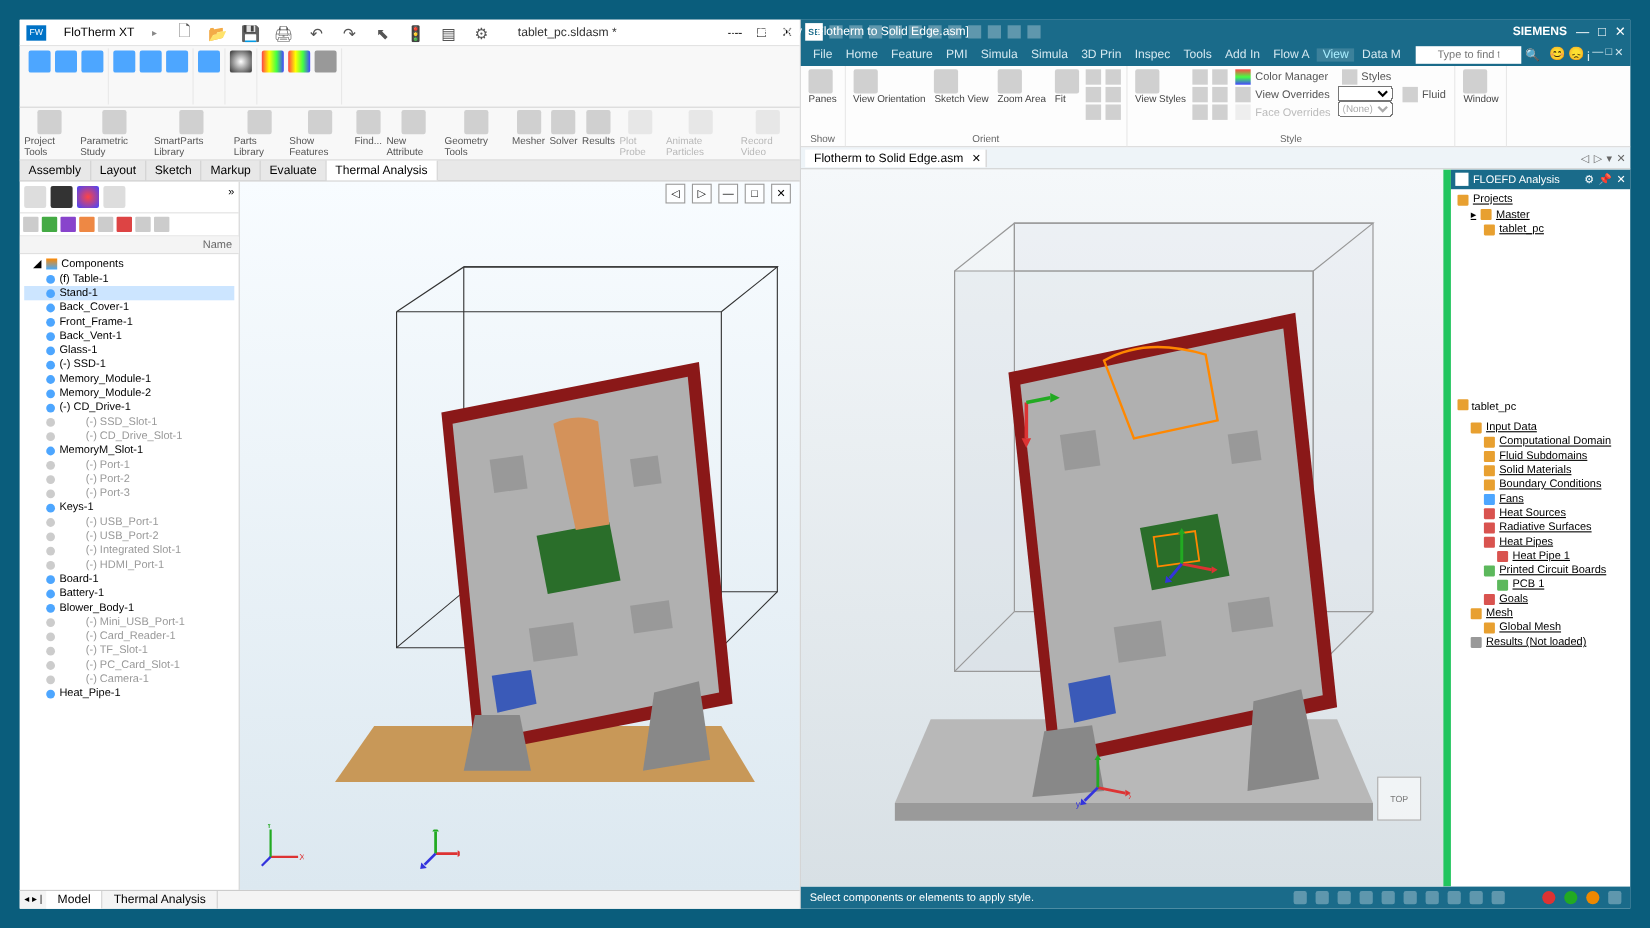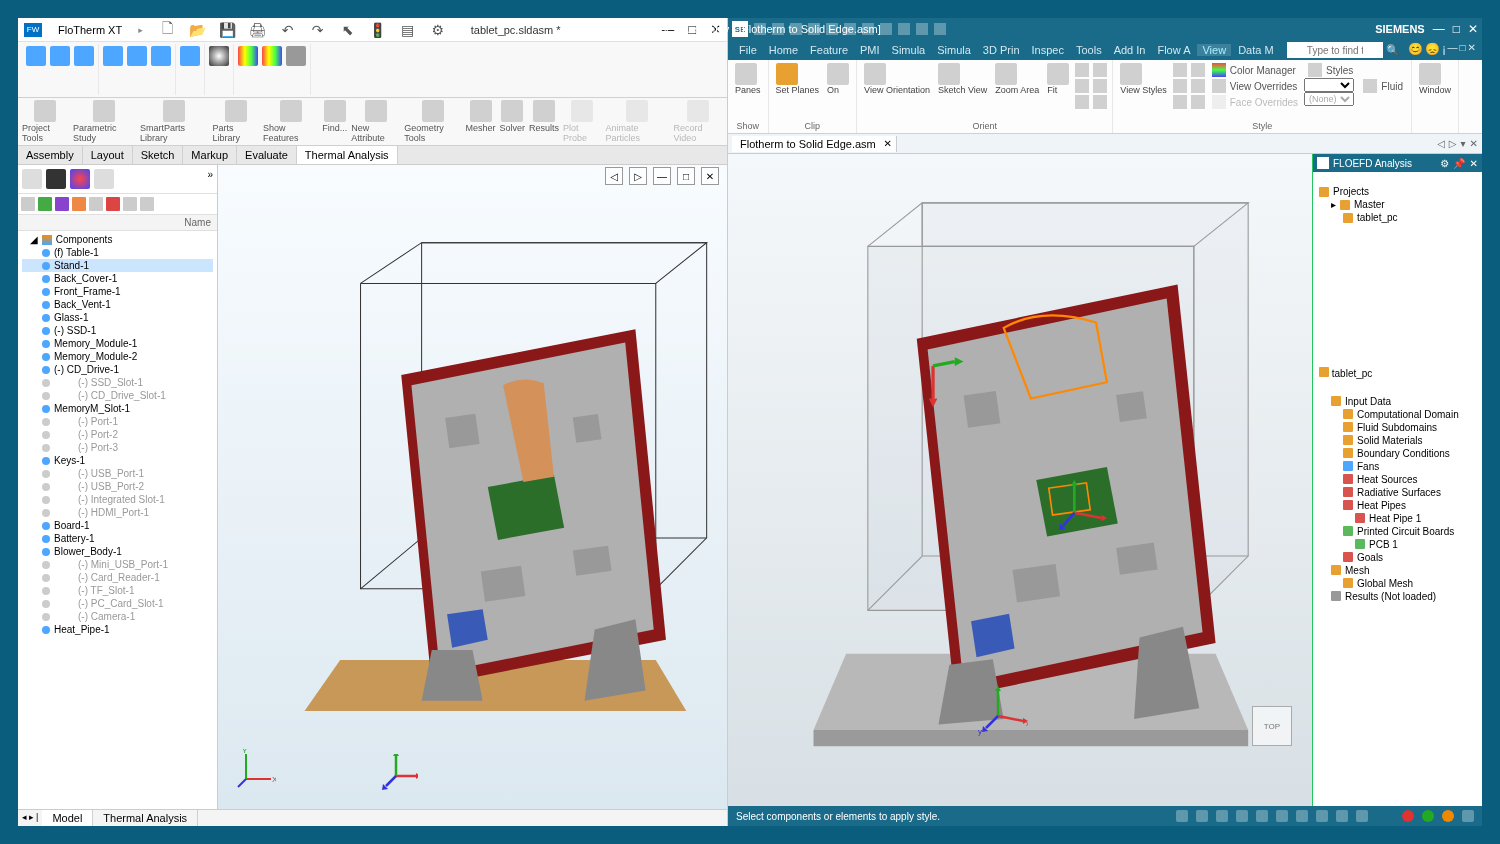--- a/index.html
+++ b/index.html
@@ -87,24 +87,24 @@
 .se-rtext { font-size: 10px; color: #555; padding: 1px 4px; display: flex; align-items: center; gap: 4px; }
 .se-rtext.dim { color: #bbb; justify-content: flex-end; }
 
 .se-doctab { height: 20px; background: #eef4f8; display: flex; align-items: center; font-size: 11px; border-bottom: 1px solid #ccc; padding: 0 4px; }
 .se-doctab .tab { background: #fff; padding: 2px 20px 2px 8px; border-right: 1px solid #ccc; position: relative; }
 .se-doctab .tab .x { position: absolute; right: 4px; font-size: 10px; }
 .se-doctab .navbtns { margin-left: auto; display: flex; gap: 4px; font-size: 10px; color: #666; }
 
 .se-workarea { flex: 1; display: flex; overflow: hidden; }
 .se-viewport { flex: 1; background: linear-gradient(#f5f8fa, #d8e0e5); position: relative; }
-.se-rightpanel { width: 170px; background: #fff; border-left: 1px solid #22c55e; display: flex; flex-direction: column; font-size: 10px; }
+.se-rightpanel { width: 170px; background: #fff; border-left: 7px solid #22c55e; display: flex; flex-direction: column; font-size: 10px; }
 .se-panel-hdr { height: 18px; background: #1a6b8a; color: #fff; display: flex; align-items: center; padding: 0 4px; font-size: 10px; }
 .se-panel-hdr .pc { margin-left: auto; display: flex; gap: 4px; }
-.se-ptree { padding: 13px 6px; }
+.se-ptree { padding: 3px 6px; text-decoration: underline; }
 .se-ptree-item { padding: 1px 0; display: flex; align-items: center; gap: 4px; }
 .se-ptree-item.l1 { padding-left: 12px; }
 .se-ptree-item.l2 { padding-left: 24px; }
 .se-ptree-item.l3 { padding-left: 36px; }
 .se-ptree-ico { width: 10px; height: 10px; background: #e8a030; border-radius: 1px; flex-shrink: 0; }
 .se-ptree-ico.blue { background: #4da6ff; }
 .se-ptree-ico.green { background: #5cb85c; }
 .se-ptree-ico.red { background: #d9534f; }
 .se-ptree-ico.gray { background: #999; }
 .se-panel-divider { flex: 1; }
@@ -524,34 +524,20 @@
             <div class="se-rbig">
               <div class="se-rbig-ico"></div>
               <div class="se-rbig-lbl">Panes</div>
             </div>
           </div>
       <div class="se-rgroup-label">Show</div>
     </div>
     <div class="se-rgroup">
       <div class="row">
         <div class="se-rbig">
-              <div class="se-rbig-ico" style="background:#e8a030;"></div>
-              <div class="se-rbig-lbl">Set
-Planes</div>
-            </div>
-        <div class="se-rbig">
-              <div class="se-rbig-ico"></div>
-              <div class="se-rbig-lbl">On</div>
-            </div>
-      </div>
-      <div class="se-rgroup-label">Clip</div>
-    </div>
-    <div class="se-rgroup">
-      <div class="row">
-        <div class="se-rbig">
               <div class="se-rbig-ico"></div>
               <div class="se-rbig-lbl">View
 Orientation</div>
             </div>
         <div class="se-rbig">
               <div class="se-rbig-ico"></div>
               <div class="se-rbig-lbl">Sketch
 View</div>
             </div>
         <div class="se-rbig">

